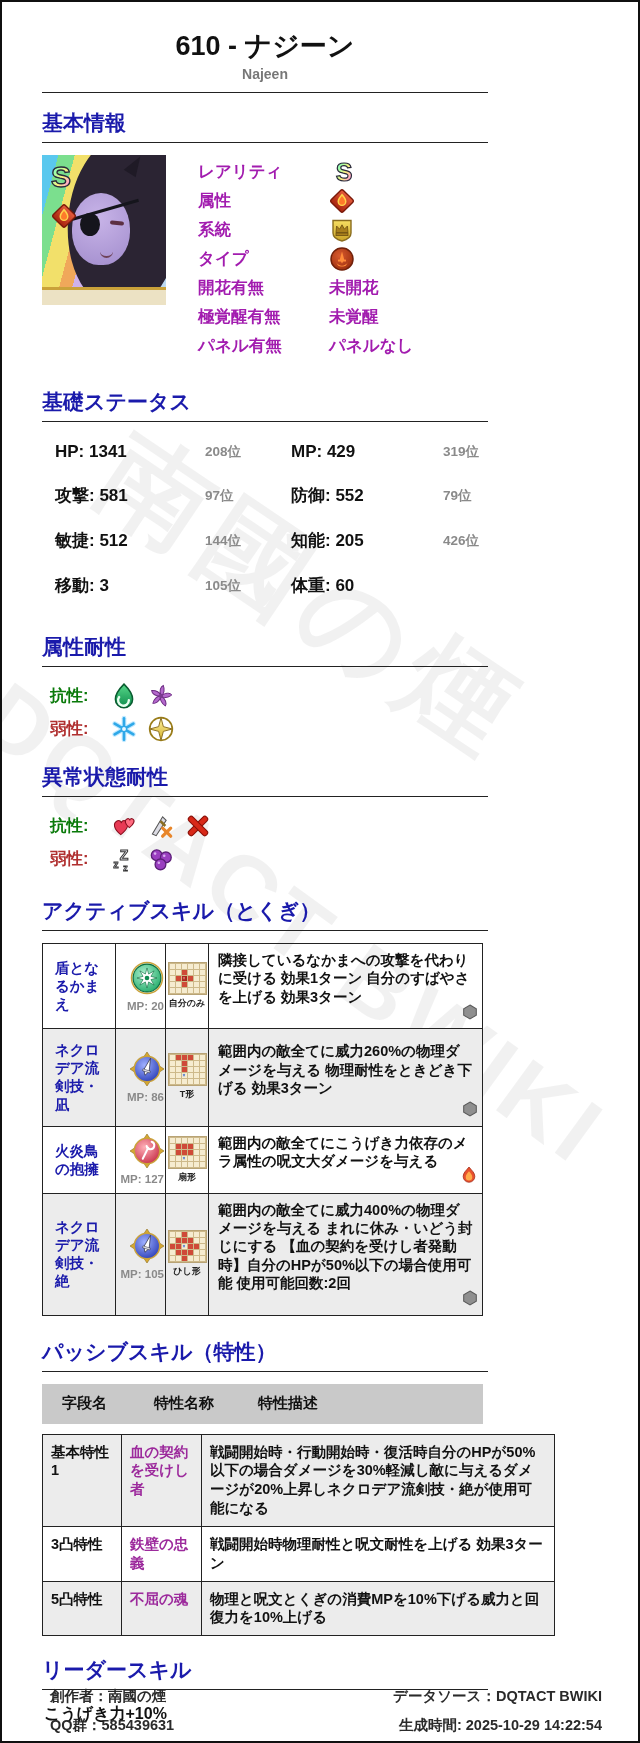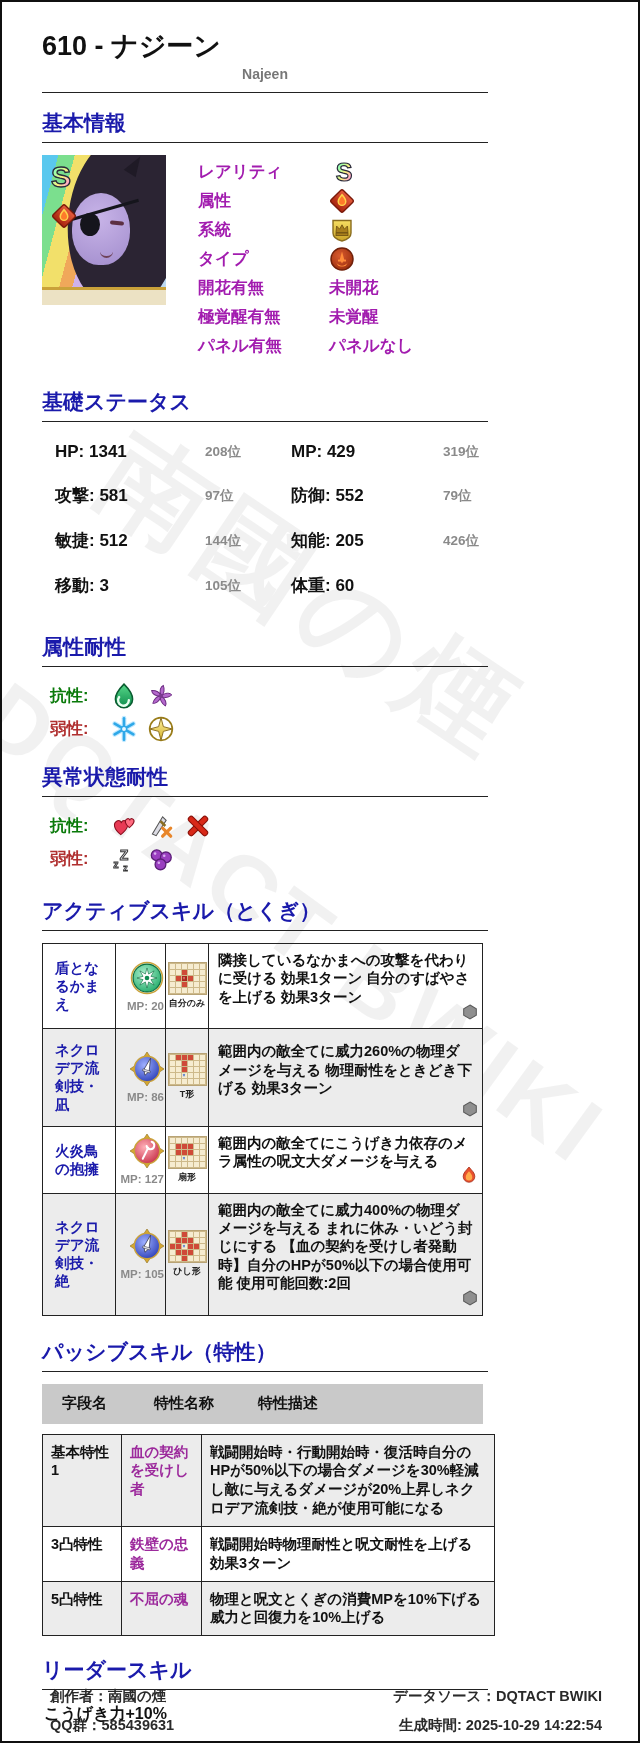--- a/index.html
+++ b/index.html
@@ -4,21 +4,21 @@
 <style>
   html,body{margin:0;padding:0;background:#fff;}
   body{font-family:"Liberation Sans","DejaVu Sans",sans-serif;}
   .page{position:relative;width:636px;height:1739px;border:2px solid #101010;background:#fff;overflow:hidden;}
   .content{position:relative;margin:0 0 0 40px;width:446px;z-index:2;}
   
   .wm{position:absolute;z-index:1;color:rgba(0,0,0,0.055);font-weight:bold;white-space:nowrap;pointer-events:none;}
   .wm1{left:150px;top:400px;font-size:108px;letter-spacing:12px;transform:rotate(34deg);transform-origin:left top;}
   .wm2{left:20px;top:660px;font-size:92px;letter-spacing:6px;transform:rotate(36deg);transform-origin:left top;}
   
-  h1{margin:26px 0 2px;font-size:27px;color:#111;}
+  h1{margin:26px 0 2px;text-align:center;font-size:27px;color:#111;}
   .subtitle{text-align:center;font-size:14px;color:#777;font-weight:bold;}
   .head-rule{margin-top:10px;border-bottom:1.6px solid #222;}
   
   .h2{color:#1a1aab;font-size:21px;font-weight:bold;margin:22px 0 12px;padding-bottom:5px;border-bottom:1.6px solid #222;}
   .h2.first{margin-top:16px;}
   
   .bi-flex{display:flex;margin-top:6px;}
   .portrait{position:relative;width:124px;height:150px;overflow:hidden;flex:none;
     background:linear-gradient(105deg,#5ac8ee 0 10%,#7bdf8e 10% 20%,#f2e06a 20% 32%,#f0a85a 32% 40%,#cfb2ec 40% 58%,#bcd9f2 58% 100%);}
   .po-hair{position:absolute;left:26px;top:-22px;width:112px;height:176px;background:#2b2433;border-radius:50% 40% 45% 55%;transform:rotate(8deg);}
@@ -57,21 +57,21 @@
   .sk-elem{position:absolute;right:5px;bottom:4px;}
   .grid{display:grid;grid-template-columns:repeat(6,5px);grid-auto-rows:5px;gap:1px;background:#cdb98a;padding:1px;width:max-content;margin:0 auto;border:1px solid #b8a375;}
   .gc{background:#f6ecd0;font:bold 5px/5px "Liberation Sans",sans-serif;text-align:center;color:transparent;}
   .gc.r{background:#cf4a38;}
   .gc.c{background:#a8241c;color:#e58a80;}
   .gc.x{color:#2a5fd0;}
   
   .pass-head{display:flex;align-items:center;height:40px;background:#c9c9c9;font-size:15px;font-weight:bold;color:#111;margin-top:8px;width:441px;}
   .ph1{padding-left:20px;width:92px;flex:none;}
   .ph2{width:104px;flex:none;}
-  .pass-table{width:453px;border-collapse:collapse;margin-top:10px;table-layout:fixed;}
+  .pass-table{width:513px;border-collapse:collapse;margin-top:10px;table-layout:fixed;}
   .pass-table td{border:1.6px solid #222;padding:8px;vertical-align:top;font-size:14.5px;line-height:1.3;}
   .pass-table tr:nth-child(odd){background:#ececec;}
   .pa-slot{font-weight:bold;color:#111;}
   .pa-name{font-weight:bold;color:#9c2a9c;}
   .pa-desc{font-weight:600;color:#111;}
   
   .leader-text{font-size:16px;font-weight:600;color:#111;margin:14px 0 0 2px;}
   .equip-row{display:flex;align-items:flex-start;gap:14px;margin-top:10px;}
   .eq-name{font-size:16px;font-weight:bold;color:#111;margin-top:3px;}
   

